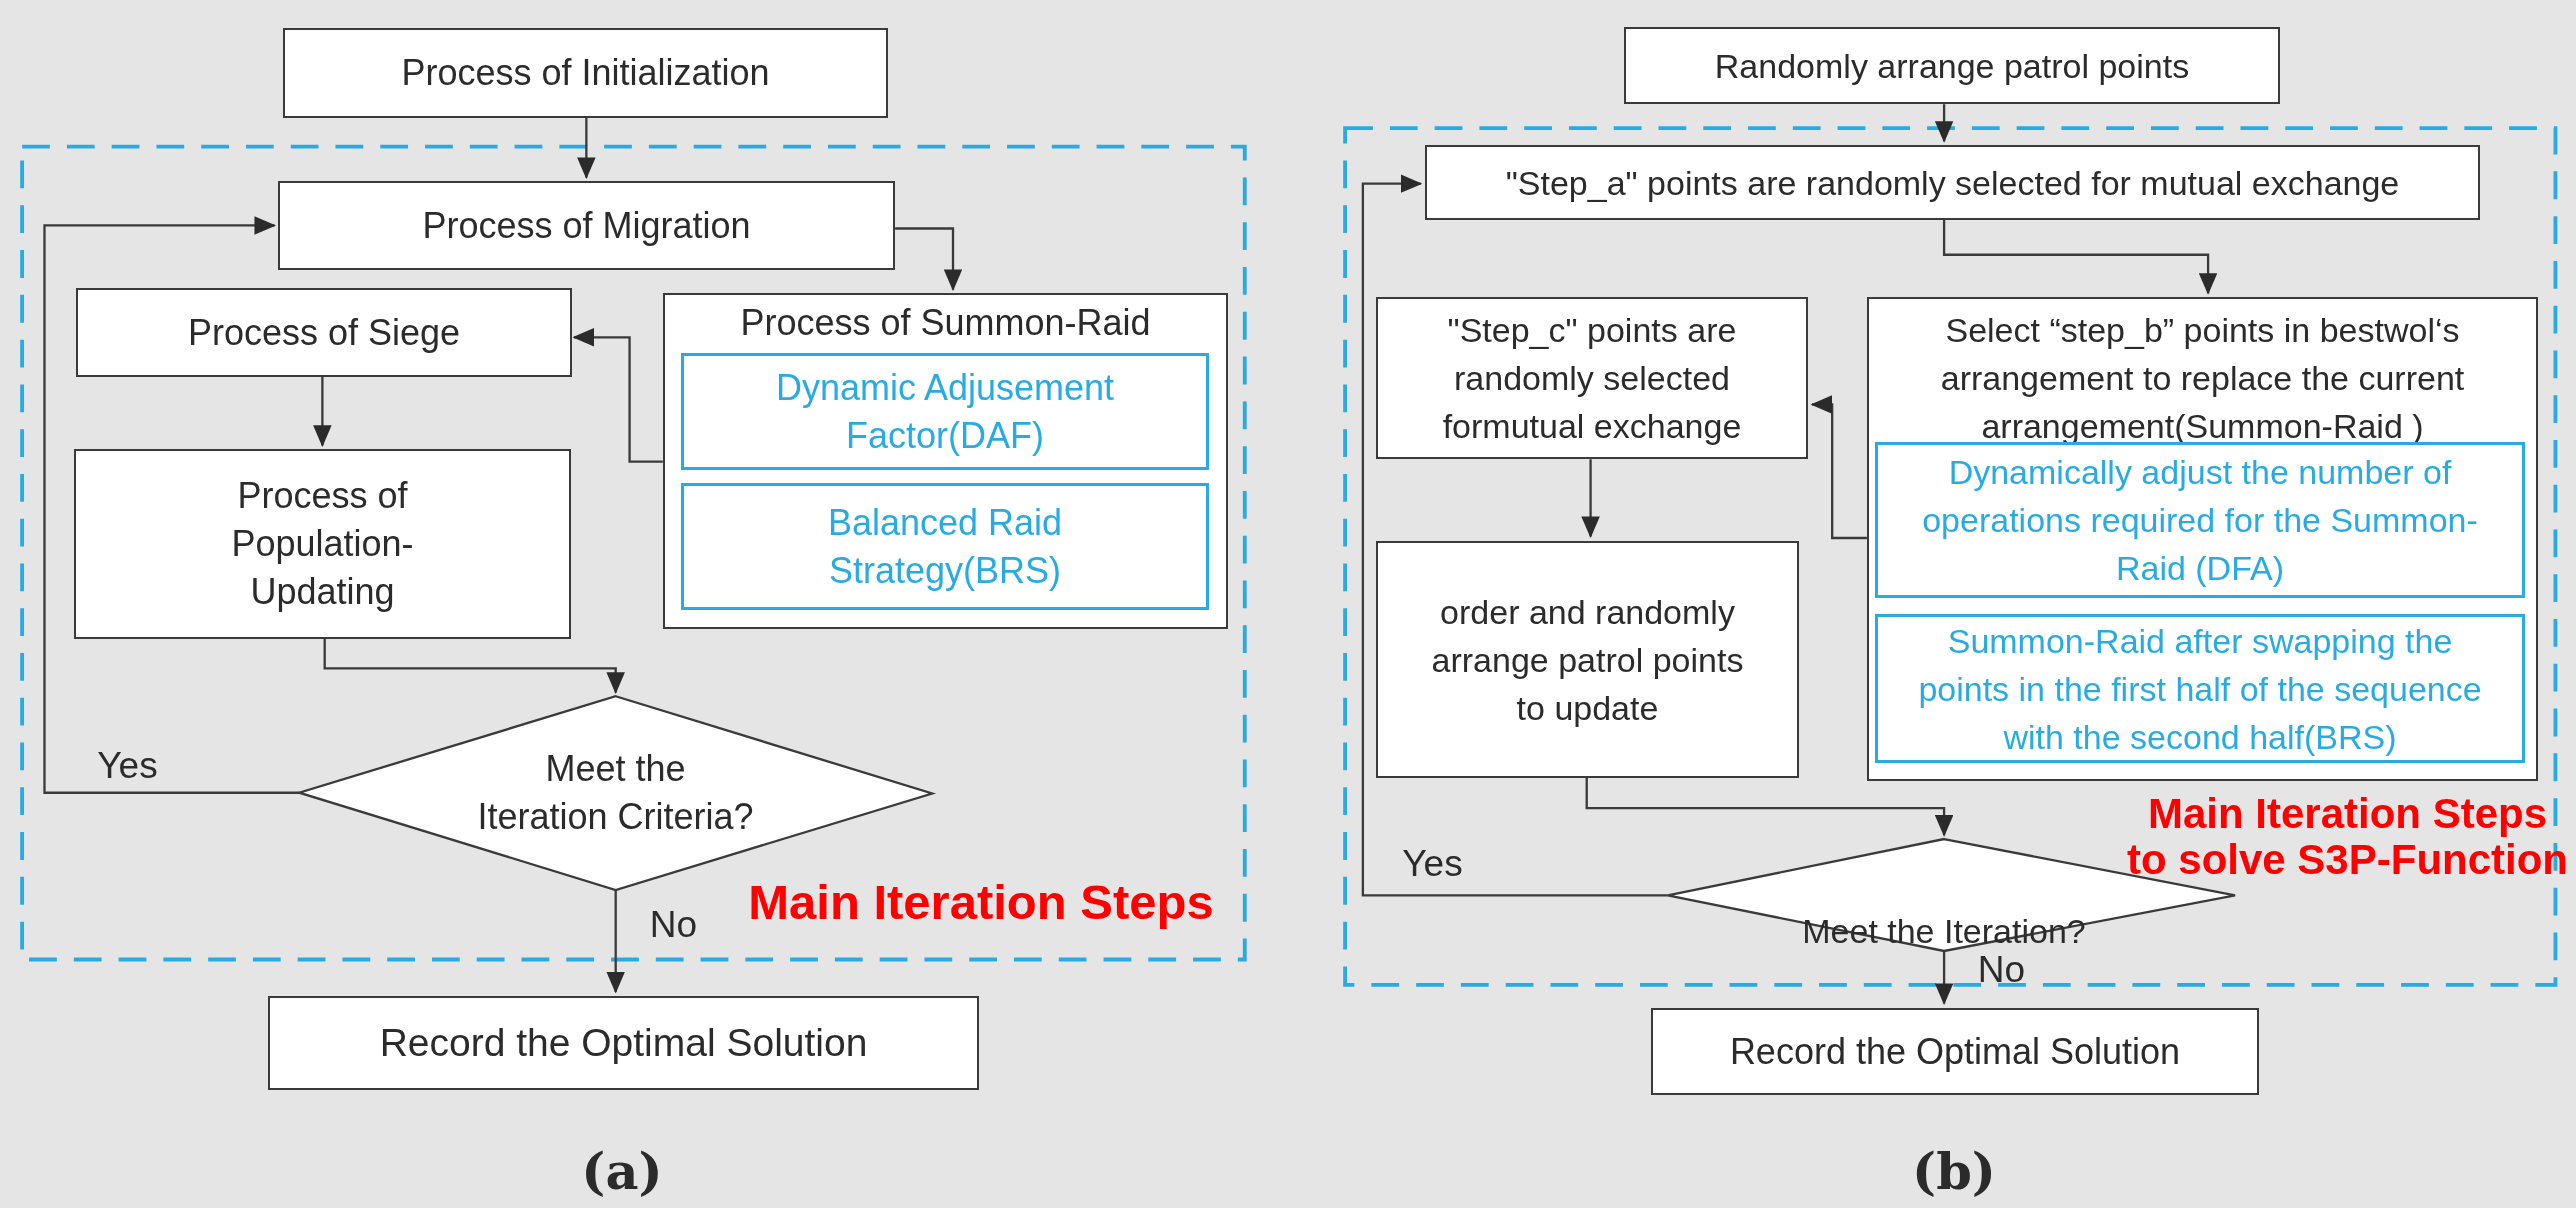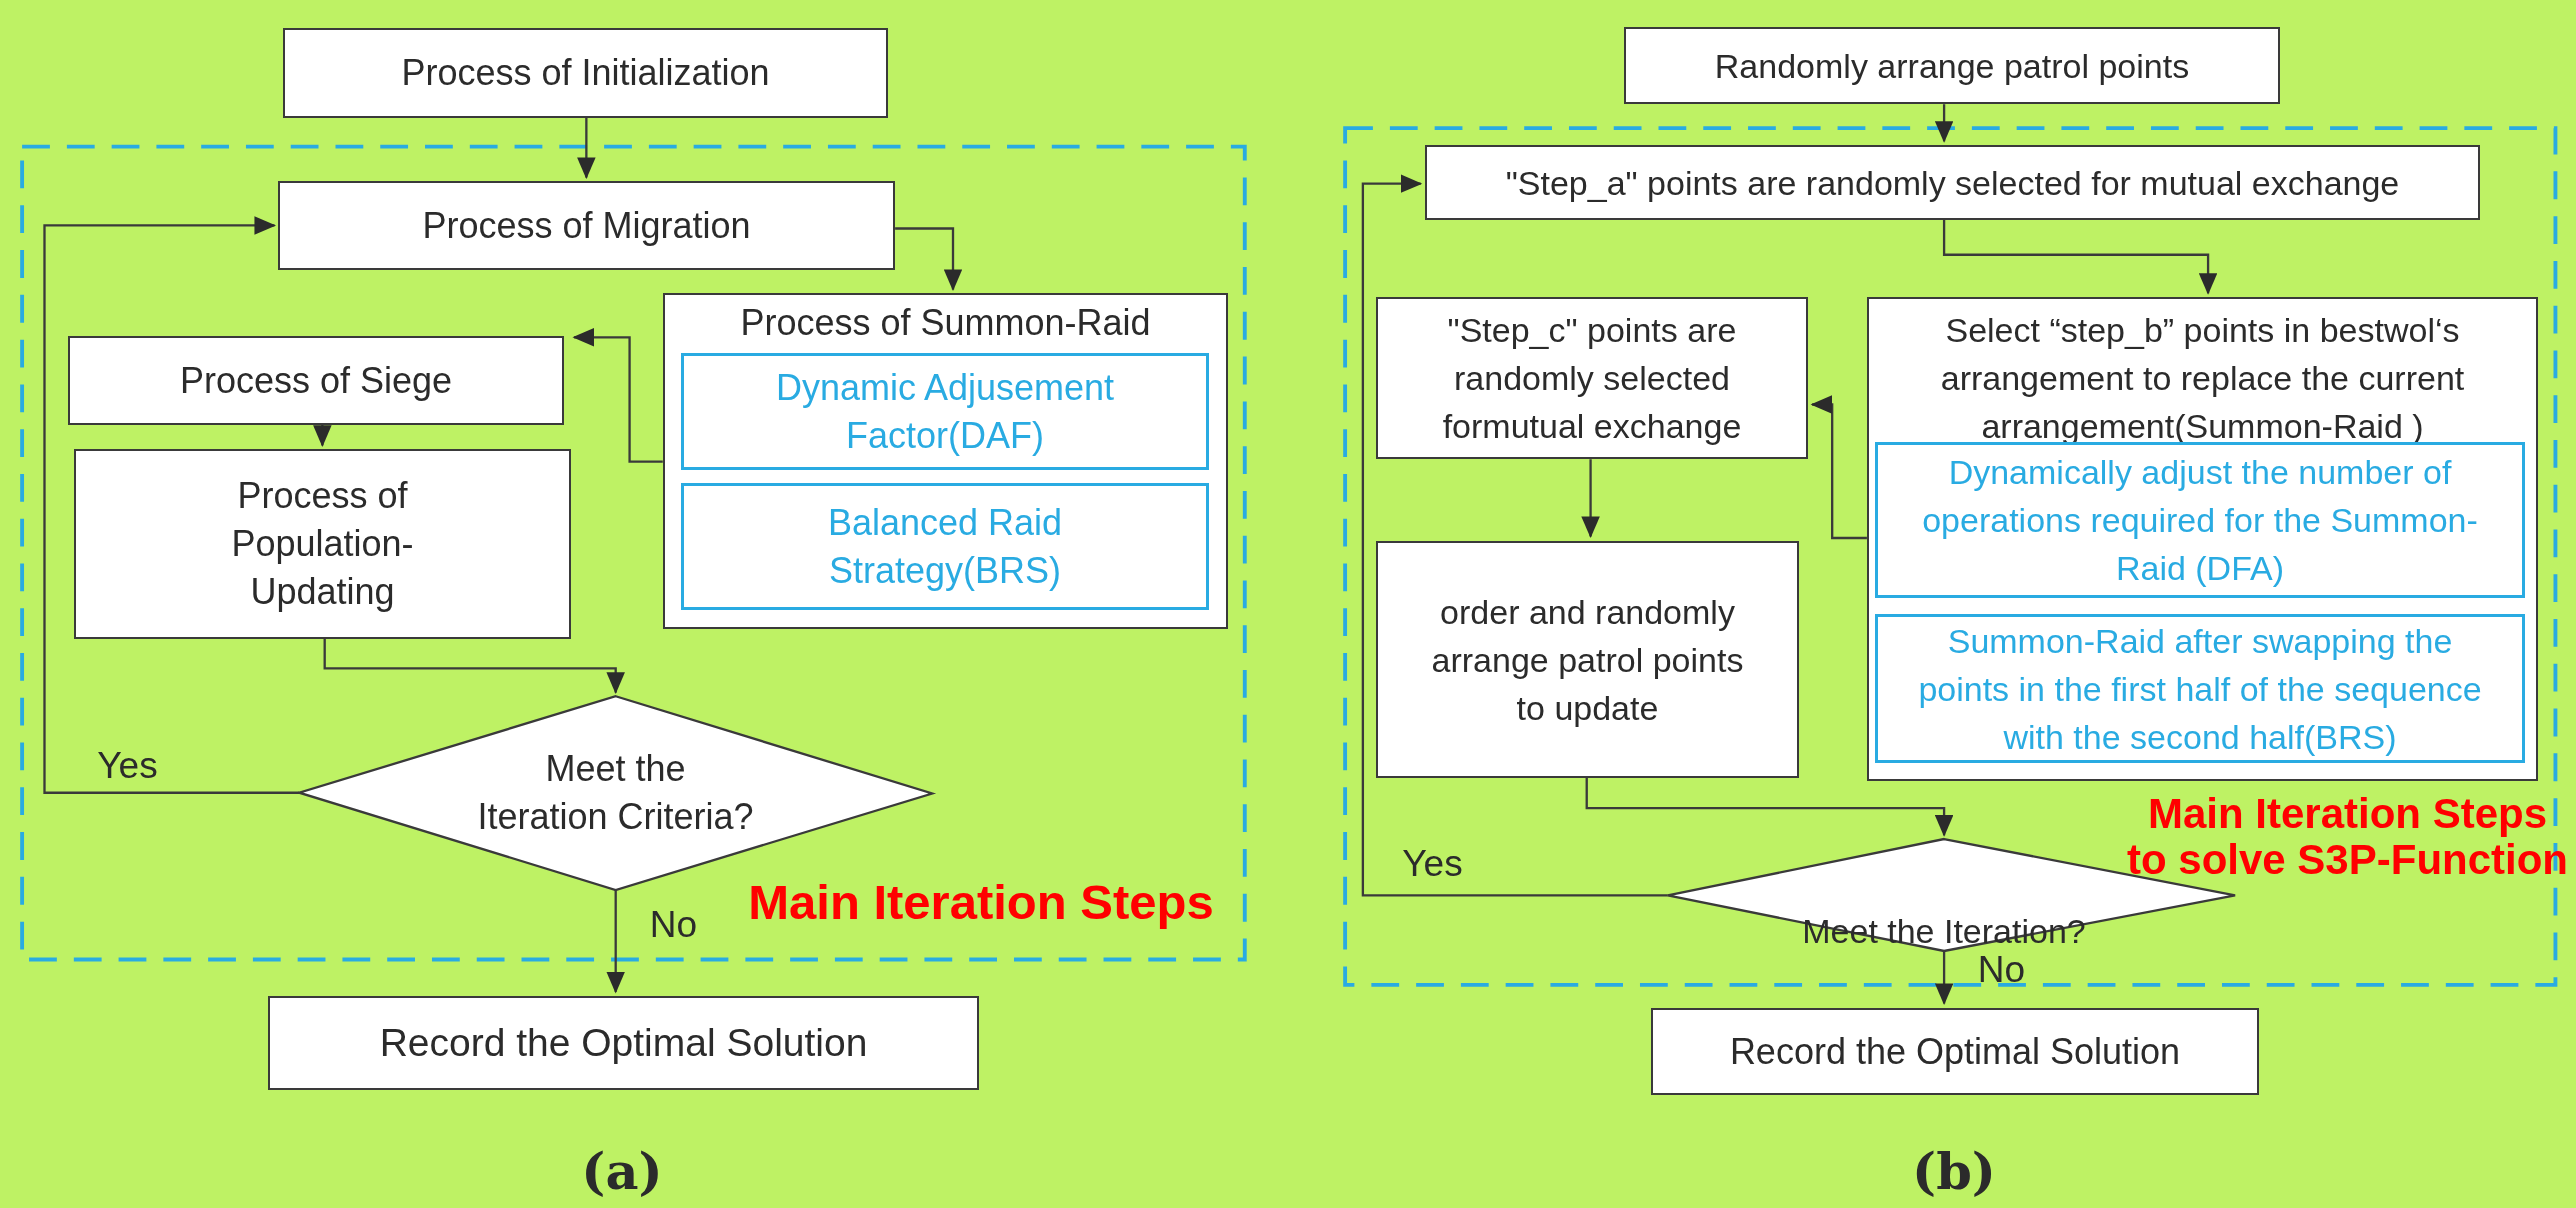--- a/index.html
+++ b/index.html
@@ -1,16 +1,16 @@
 <!DOCTYPE html>
 <html style="font-size:12.4px"><head>
 <meta charset="utf-8">
 <style>
   html,body{margin:0;padding:0;background:#ffffff;}
-  #canvas{position:relative;width:2576px;height:1208px;background:#bef264;
+  #canvas{position:relative;width:2576px;height:1208px;background:#e5e5e5;
           font-family:"Liberation Sans",sans-serif;color:#2b2b2b;overflow:hidden;}
   .abs{position:absolute;box-sizing:border-box;}
   .box{border:2.3px solid #3a3a3a;background:#ffffff;display:flex;flex-direction:column;
        align-items:center;justify-content:center;text-align:center;line-height:48px;}
   .fsA{font-size:36px;}
   .fsB{font-size:34px;text-align:right;}
   .fsRec{font-size:39px;}
   .cyanbox{border:3.1px solid #29ABE2;color:#29ABE2;background:#ffffff;}
   .plain{display:flex;flex-direction:column;align-items:center;justify-content:center;
          text-align:center;line-height:48px;}
@@ -55,21 +55,21 @@
   </svg>
 
   <div class="abs box fsA" style="left:283px;top:28px;width:605px;height:90px;">
     <div>Process of Initialization</div>
   </div>
 
   <div class="abs box fsA" style="left:278px;top:181px;width:617px;height:89px;">
     <div>Process of Migration</div>
   </div>
 
-  <div class="abs box fsA" style="left:68px;top:288px;width:496px;height:89px;margin-top:48px;">
+  <div class="abs box fsA" style="left:76px;top:288px;width:496px;height:89px;">
     <div>Process of Siege</div>
   </div>
 
   <div class="abs box" style="left:663px;top:293px;width:565px;height:336px;justify-content:flex-start;">
     <div class="fsA" style="height:56px;display:flex;align-items:center;">Process of Summon-Raid</div>
   </div>
 
   <div class="abs box cyanbox fsA" style="left:681px;top:353px;width:528px;height:117px;">
     <div>Dynamic Adjusement</div>
     <div>Factor(DAF)</div>

